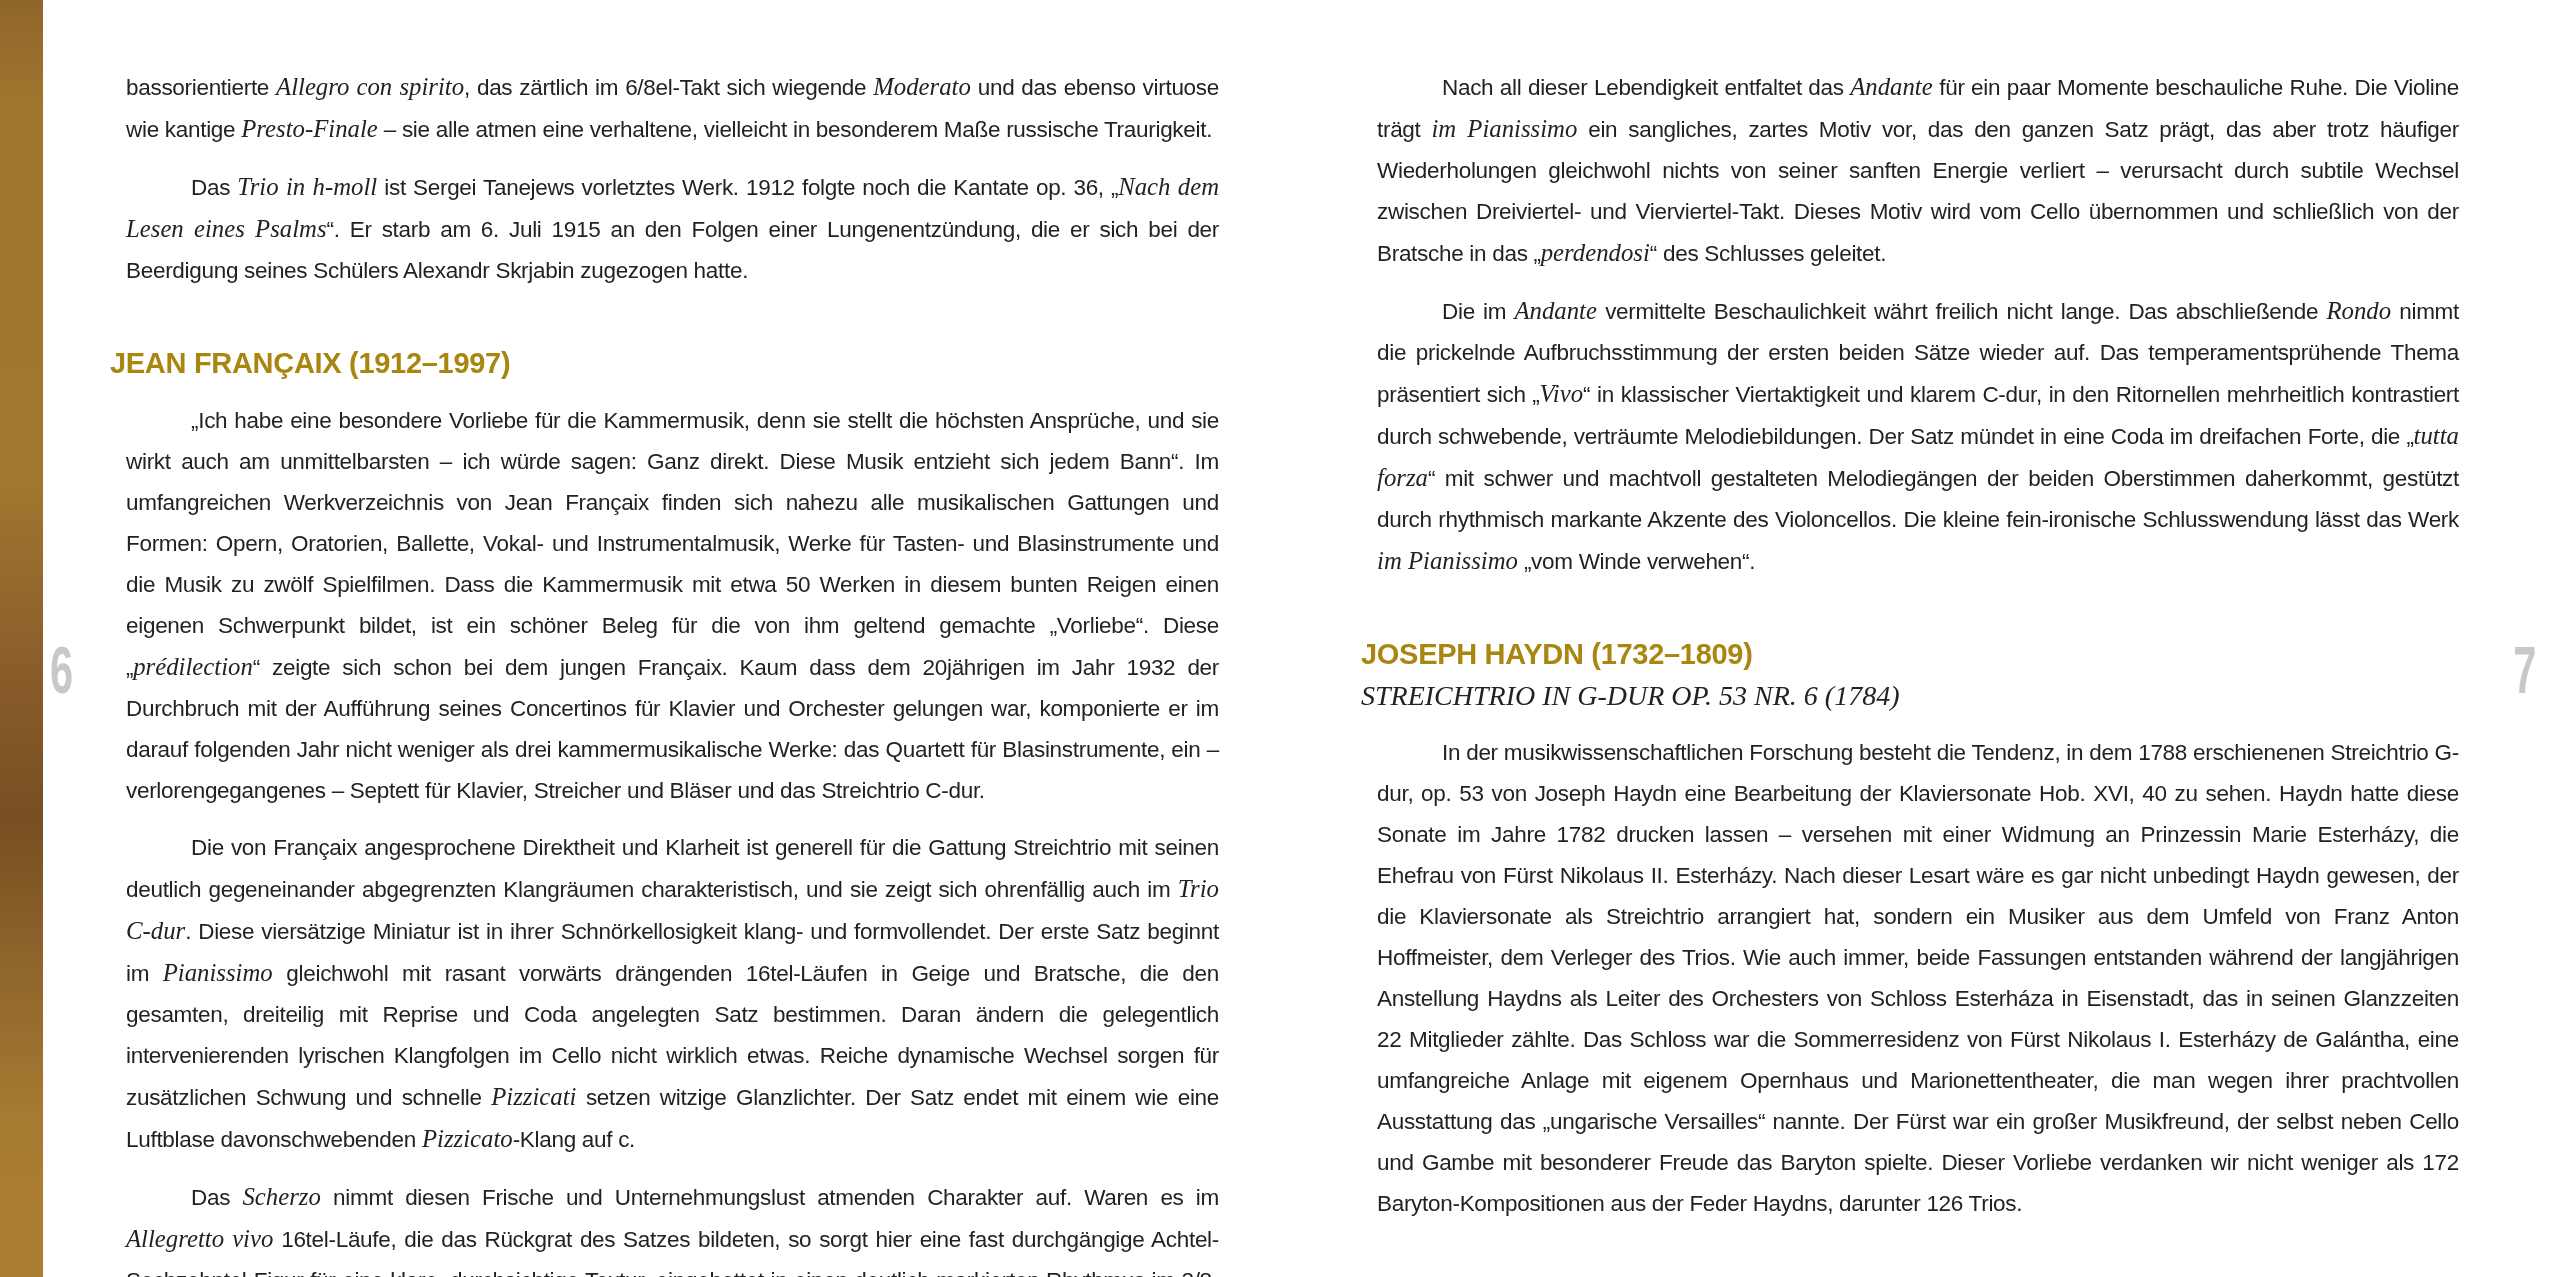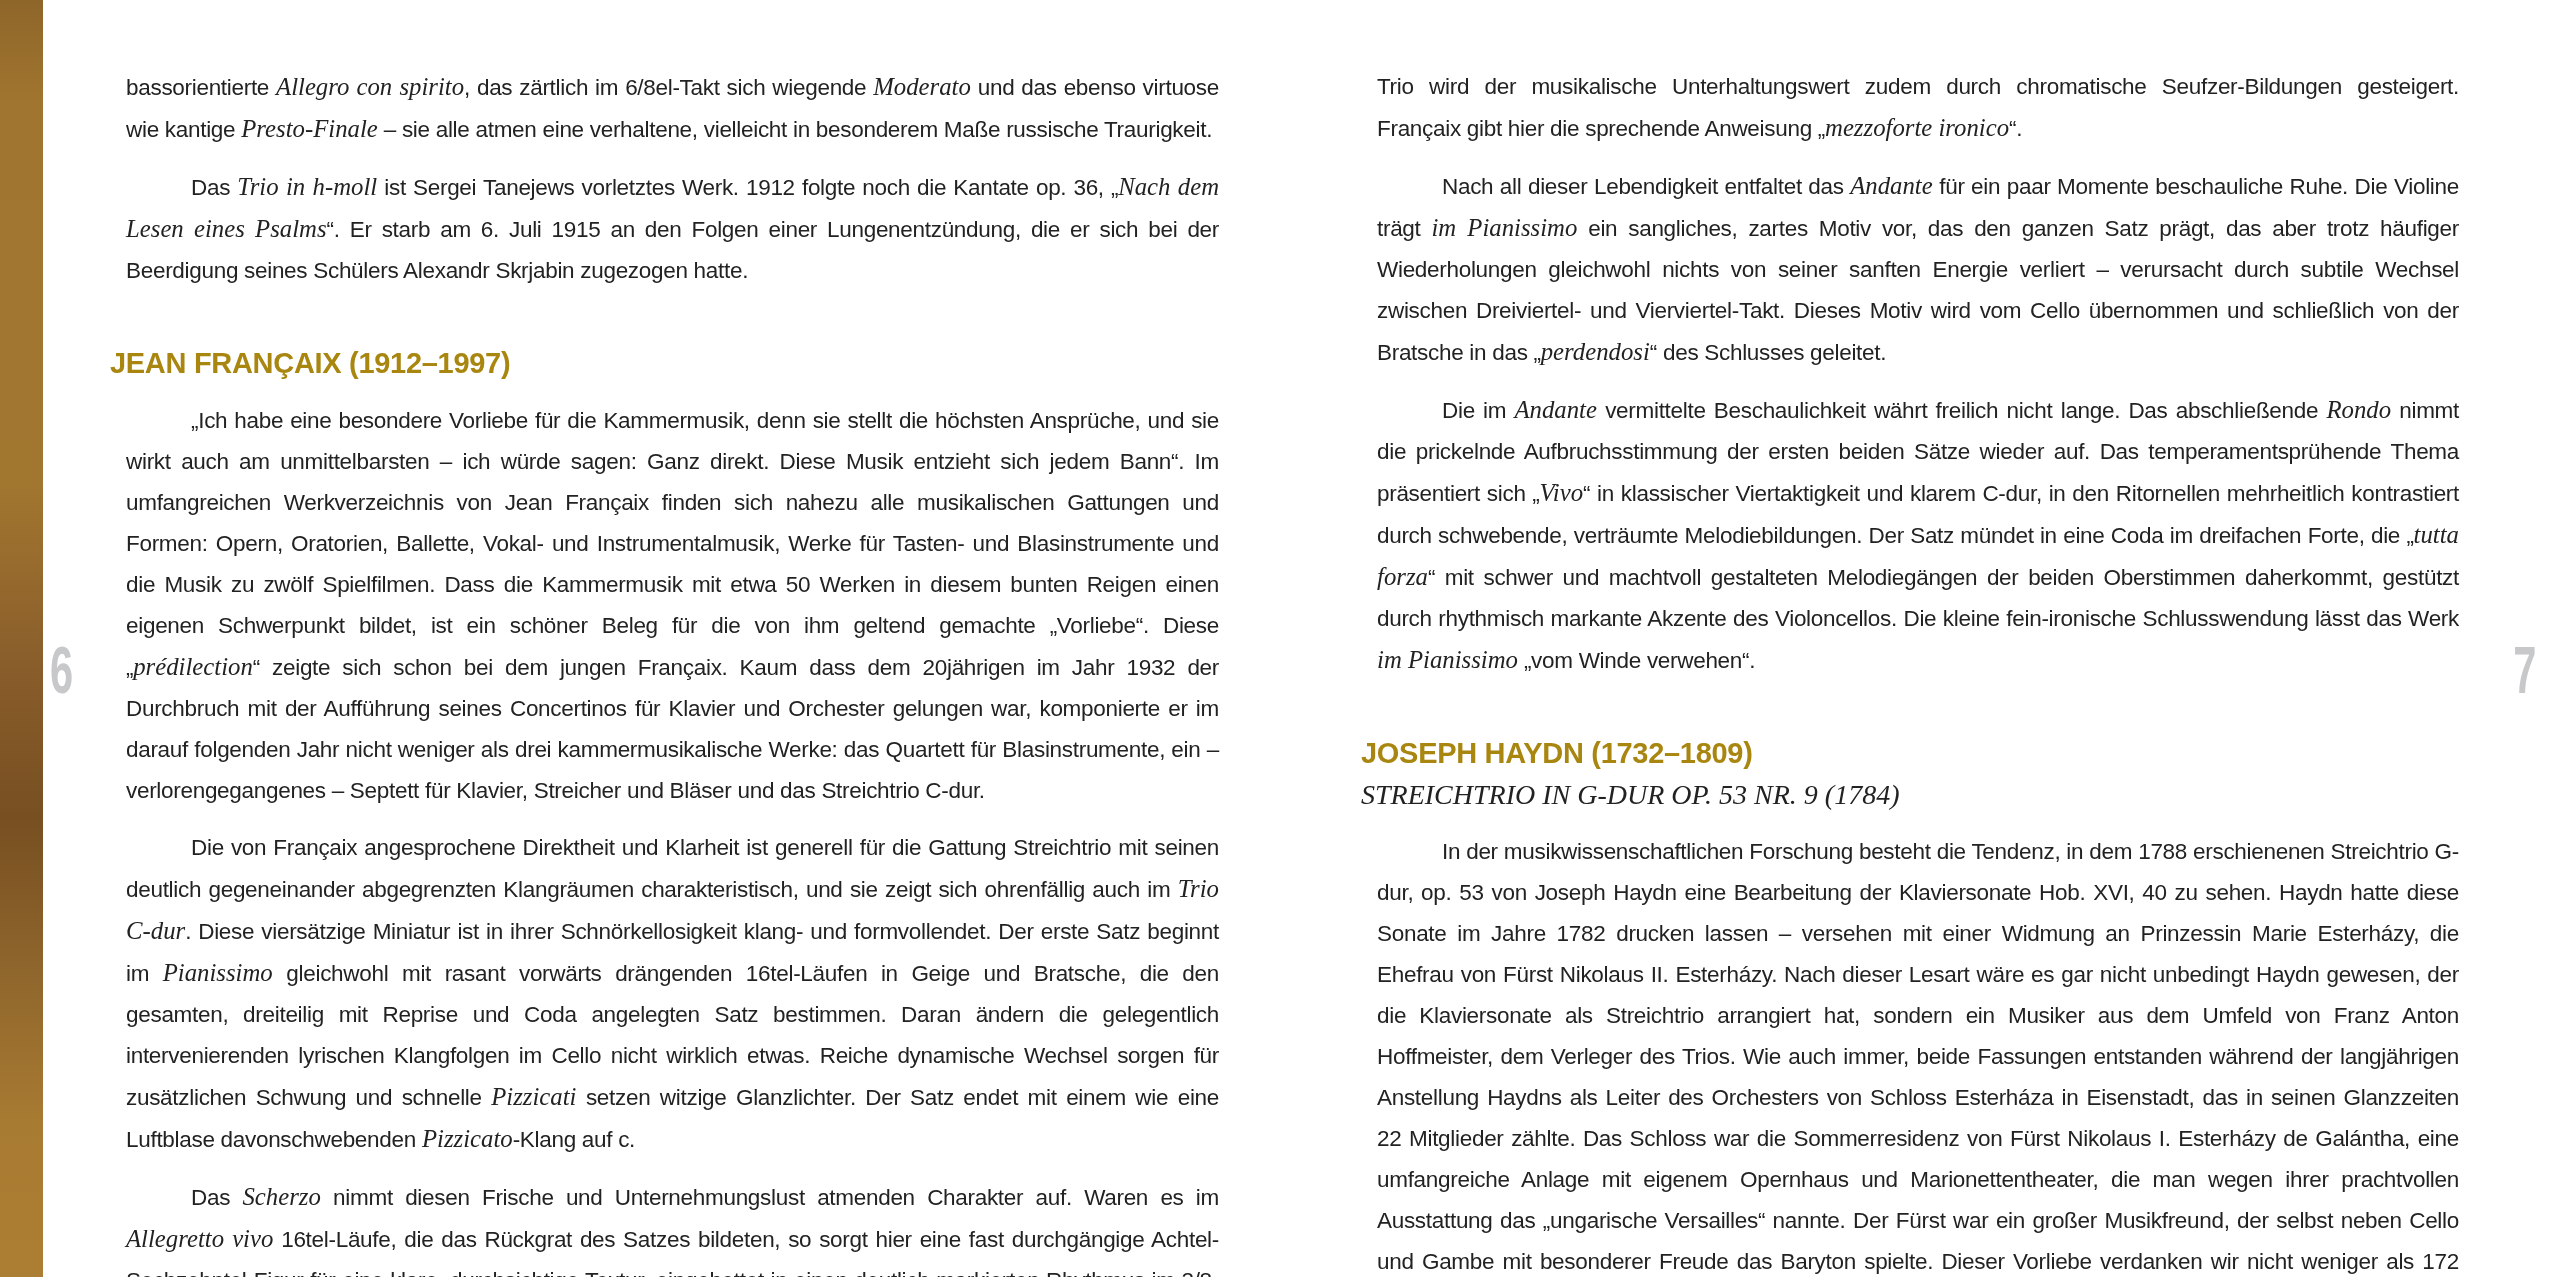--- a/index.html
+++ b/index.html
@@ -62,21 +62,20 @@
   <div class="col col-left">
       <p class="para"><span>bassorientierte </span><span class="it">Allegro con spirito</span><span>, das zärtlich im 6/8el-Takt sich wiegende </span><span class="it">Moderato</span><span> und das ebenso virtuose wie kantige </span><span class="it">Presto-Finale</span><span> – sie alle atmen eine verhaltene, vielleicht in besonderem Maße russische Traurigkeit.</span></p>
       <p class="para indent"><span>Das </span><span class="it">Trio in h-moll</span><span> ist Sergei Tanejews vorletztes Werk. 1912 folgte noch die Kantate op. 36, „</span><span class="it">Nach dem Lesen eines Psalms</span><span>“. Er starb am 6. Juli 1915 an den Folgen einer Lungenentzündung, die er sich bei der Beerdigung seines Schülers Alexandr Skrjabin zugezogen hatte.</span></p>
       <h2 class="heading">JEAN FRANÇAIX (1912–1997)</h2>
       <p class="para indent"><span>„Ich habe eine besondere Vorliebe für die Kammermusik, denn sie stellt die höchsten Ansprüche, und sie wirkt auch am unmittelbarsten – ich würde sagen: Ganz direkt. Diese Musik entzieht sich jedem Bann“. Im umfangreichen Werkverzeichnis von Jean Françaix finden sich nahezu alle musikalischen Gattungen und Formen: Opern, Oratorien, Ballette, Vokal- und Instrumentalmusik, Werke für Tasten- und Blasinstrumente und die Musik zu zwölf Spielfilmen. Dass die Kammermusik mit etwa 50 Werken in diesem bunten Reigen einen eigenen Schwerpunkt bildet, ist ein schöner Beleg für die von ihm geltend gemachte „Vorliebe“. Diese „</span><span class="it">prédilection</span><span>“ zeigte sich schon bei dem jungen Françaix. Kaum dass dem 20jährigen im Jahr 1932 der Durchbruch mit der Aufführung seines Concertinos für Klavier und Orchester gelungen war, komponierte er im darauf folgenden Jahr nicht weniger als drei kammermusikalische Werke: das Quartett für Blasinstrumente, ein – verlorengegangenes – Septett für Klavier, Streicher und Bläser und das Streichtrio C-dur.</span></p>
       <p class="para indent"><span>Die von Françaix angesprochene Direktheit und Klarheit ist generell für die Gattung Streichtrio mit seinen deutlich gegeneinander abgegrenzten Klangräumen charakteristisch, und sie zeigt sich ohrenfällig auch im </span><span class="it">Trio C-dur</span><span>. Diese viersätzige Miniatur ist in ihrer Schnörkellosigkeit klang- und formvollendet. Der erste Satz beginnt im </span><span class="it">Pianissimo</span><span> gleichwohl mit rasant vorwärts drängenden 16tel-Läufen in Geige und Bratsche, die den gesamten, dreiteilig mit Reprise und Coda angelegten Satz bestimmen. Daran ändern die gelegentlich intervenierenden lyrischen Klangfolgen im Cello nicht wirklich etwas. Reiche dynamische Wechsel sorgen für zusätzlichen Schwung und schnelle </span><span class="it">Pizzicati</span><span> setzen witzige Glanzlichter. Der Satz endet mit einem wie eine Luftblase davonschwebenden </span><span class="it">Pizzicato</span><span>-Klang auf c.</span></p>
       <p class="para indent"><span>Das </span><span class="it">Scherzo</span><span> nimmt diesen Frische und Unternehmungslust atmenden Charakter auf. Waren es im </span><span class="it">Allegretto vivo</span><span> 16tel-Läufe, die das Rückgrat des Satzes bildeten, so sorgt hier eine fast durchgängige Achtel-Sechzehntel-Figur für eine klare, durchsichtige Textur, eingebettet in einen deutlich markierten Rhythmus im 3/8-Takt. Im</span></p>
     </div>
 
   <div class="col col-right">
-      <p class="para"><span>Trio wird der musikalische Unterhaltungswert zudem durch chromatische Seufzer-Bildungen gesteigert. Françaix gibt hier die sprechende Anweisung „</span><span class="it">mezzoforte ironico</span><span>“.</span></p>
       <p class="para indent"><span>Nach all dieser Lebendigkeit entfaltet das </span><span class="it">Andante</span><span> für ein paar Momente beschauliche Ruhe. Die Violine trägt </span><span class="it">im Pianissimo</span><span> ein sangliches, zartes Motiv vor, das den ganzen Satz prägt, das aber trotz häufiger Wiederholungen gleichwohl nichts von seiner sanften Energie verliert – verursacht durch subtile Wechsel zwischen Dreiviertel- und Vierviertel-Takt. Dieses Motiv wird vom Cello übernommen und schließlich von der Bratsche in das „</span><span class="it">perdendosi</span><span>“ des Schlusses geleitet.</span></p>
       <p class="para indent"><span>Die im </span><span class="it">Andante</span><span> vermittelte Beschaulichkeit währt freilich nicht lange. Das abschließende </span><span class="it">Rondo</span><span> nimmt die prickelnde Aufbruchsstimmung der ersten beiden Sätze wieder auf. Das temperamentsprühende Thema präsentiert sich „</span><span class="it">Vivo</span><span>“ in klassischer Viertaktigkeit und klarem C-dur, in den Ritornellen mehrheitlich kontrastiert durch schwebende, verträumte Melodiebildungen. Der Satz mündet in eine Coda im dreifachen Forte, die „</span><span class="it">tutta forza</span><span>“ mit schwer und machtvoll gestalteten Melodiegängen der beiden Oberstimmen daherkommt, gestützt durch rhythmisch markante Akzente des Violoncellos. Die kleine fein-ironische Schlusswendung lässt das Werk </span><span class="it">im Pianissimo</span><span> „vom Winde verwehen“.</span></p>
       <h2 class="heading">JOSEPH HAYDN (1732–1809)</h2>
-      <h3 class="subheading">STREICHTRIO IN G-DUR OP. 53 NR. 9 (1784)</h3>
+      <h3 class="subheading">STREICHTRIO IN G-DUR OP. 53 NR. 6 (1784)</h3>
       <p class="para indent"><span>In der musikwissenschaftlichen Forschung besteht die Tendenz, in dem 1788 erschienenen Streichtrio G-dur, op. 53 von Joseph Haydn eine Bearbeitung der Klaviersonate Hob. XVI, 40 zu sehen. Haydn hatte diese Sonate im Jahre 1782 drucken lassen – versehen mit einer Widmung an Prinzessin Marie Esterházy, die Ehefrau von Fürst Nikolaus II. Esterházy. Nach dieser Lesart wäre es gar nicht unbedingt Haydn gewesen, der die Klaviersonate als Streichtrio arrangiert hat, sondern ein Musiker aus dem Umfeld von Franz Anton Hoffmeister, dem Verleger des Trios. Wie auch immer, beide Fassungen entstanden während der langjährigen Anstellung Haydns als Leiter des Orchesters von Schloss Esterháza in Eisenstadt, das in seinen Glanzzeiten 22 Mitglieder zählte. Das Schloss war die Sommerresidenz von Fürst Nikolaus I. Esterházy de Galántha, eine umfangreiche Anlage mit eigenem Opernhaus und Marionettentheater, die man wegen ihrer prachtvollen Ausstattung das „ungarische Versailles“ nannte. Der Fürst war ein großer Musikfreund, der selbst neben Cello und Gambe mit besonderer Freude das Baryton spielte. Dieser Vorliebe verdanken wir nicht weniger als 172 Baryton-Kompositionen aus der Feder Haydns, darunter 126 Trios.</span></p>
     </div>
 </div>
 
 
 </body></html>

